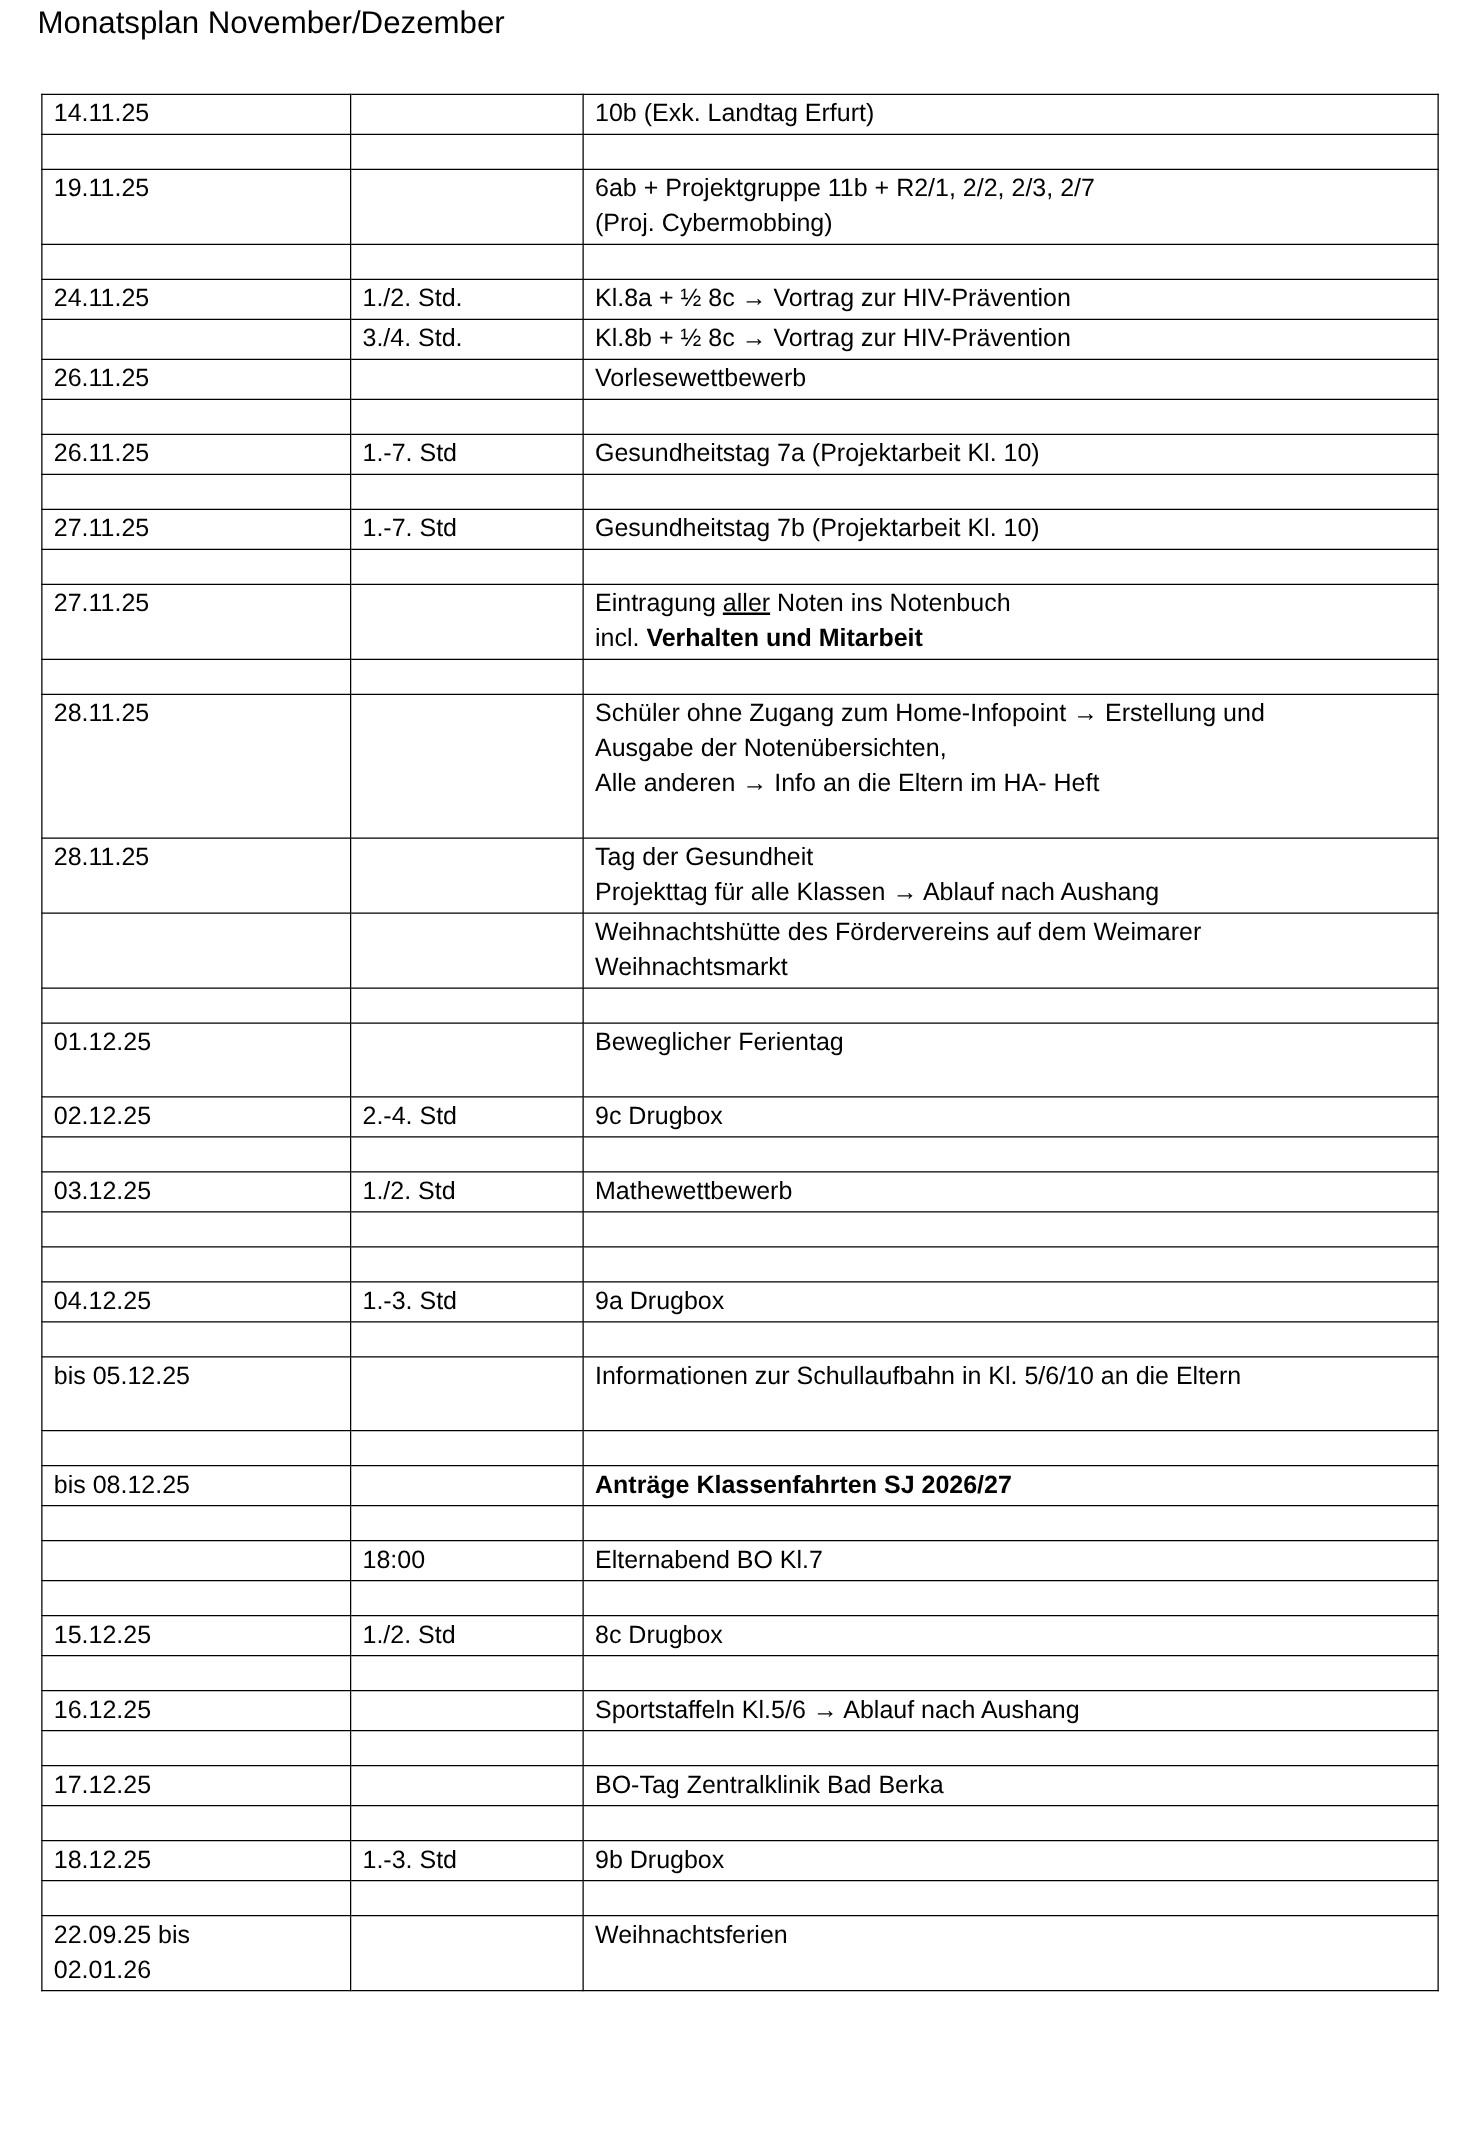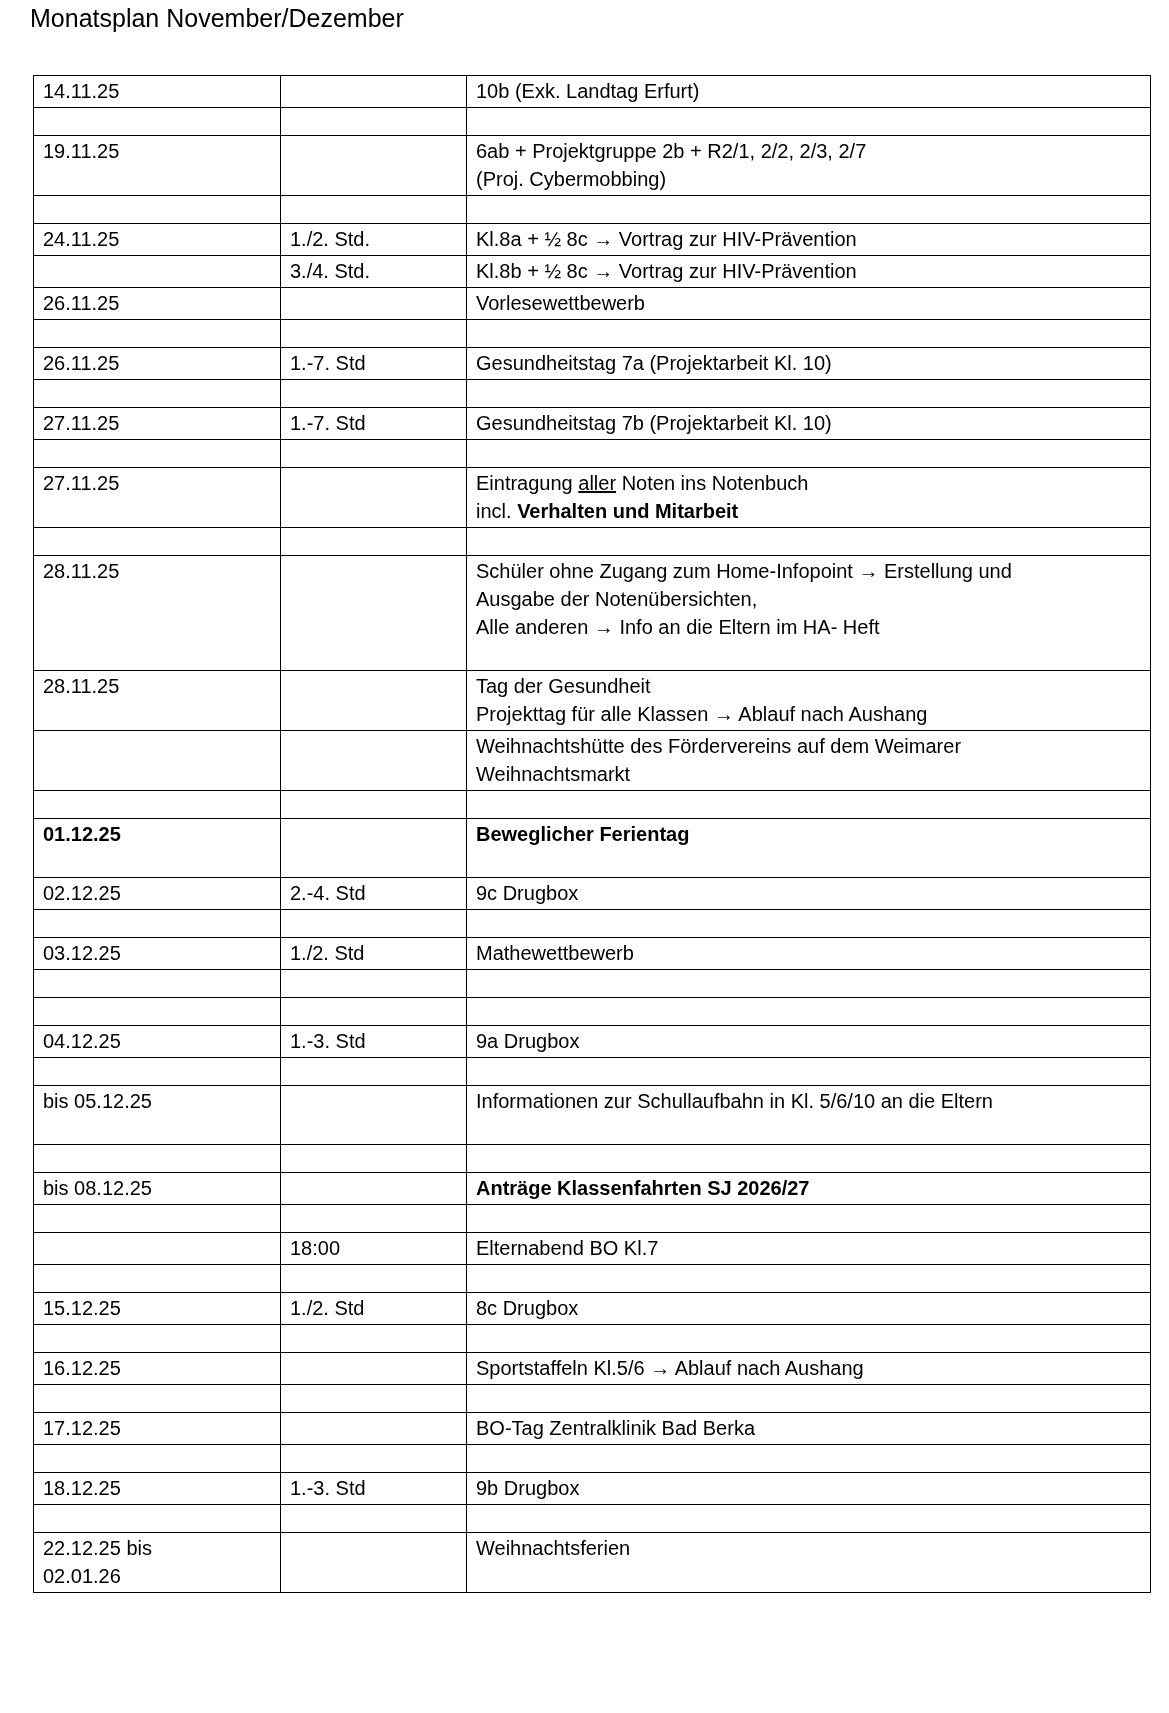--- a/index.html
+++ b/index.html
@@ -74,21 +74,21 @@
         </tr>
         <tr class="spacer">
           <td class="c-date"></td>
           <td class="c-time"></td>
           <td class="c-event"></td>
         </tr>
         <tr>
           <td class="c-date">19.11.25</td>
           <td class="c-time"></td>
           <td class="c-event">
-            <div class="line"><span>6ab + Projektgruppe 2b + R2/1, 2/2, 2/3, 2/7</span></div>
+            <div class="line"><span>6ab + Projektgruppe 11b + R2/1, 2/2, 2/3, 2/7</span></div>
             <div class="line"><span>(Proj. Cybermobbing)</span></div>
           </td>
         </tr>
         <tr class="spacer">
           <td class="c-date"></td>
           <td class="c-time"></td>
           <td class="c-event"></td>
         </tr>
         <tr>
           <td class="c-date">24.11.25</td>
@@ -176,21 +176,21 @@
           <td class="c-event">
             <div class="line"><span>Weihnachtshütte des Fördervereins auf dem Weimarer</span></div>
             <div class="line"><span>Weihnachtsmarkt</span></div>
           </td>
         </tr>
         <tr class="spacer">
           <td class="c-date"></td>
           <td class="c-time"></td>
           <td class="c-event"></td>
         </tr>
-        <tr style="height: 59px; font-weight: bold;">
+        <tr style="height: 59px;">
           <td class="c-date">01.12.25</td>
           <td class="c-time"></td>
           <td class="c-event">
             <div class="line"><span>Beweglicher Ferientag</span></div>
           </td>
         </tr>
         <tr>
           <td class="c-date">02.12.25</td>
           <td class="c-time">2.-4. Std</td>
           <td class="c-event">
@@ -309,21 +309,21 @@
           <td class="c-event">
             <div class="line"><span>9b Drugbox</span></div>
           </td>
         </tr>
         <tr class="spacer">
           <td class="c-date"></td>
           <td class="c-time"></td>
           <td class="c-event"></td>
         </tr>
         <tr style="height: 59px;">
-          <td class="c-date">22.12.25 bis
+          <td class="c-date">22.09.25 bis
 02.01.26</td>
           <td class="c-time"></td>
           <td class="c-event">
             <div class="line"><span>Weihnachtsferien</span></div>
           </td>
         </tr>
       </tbody>
   </table>
 </div>
 

